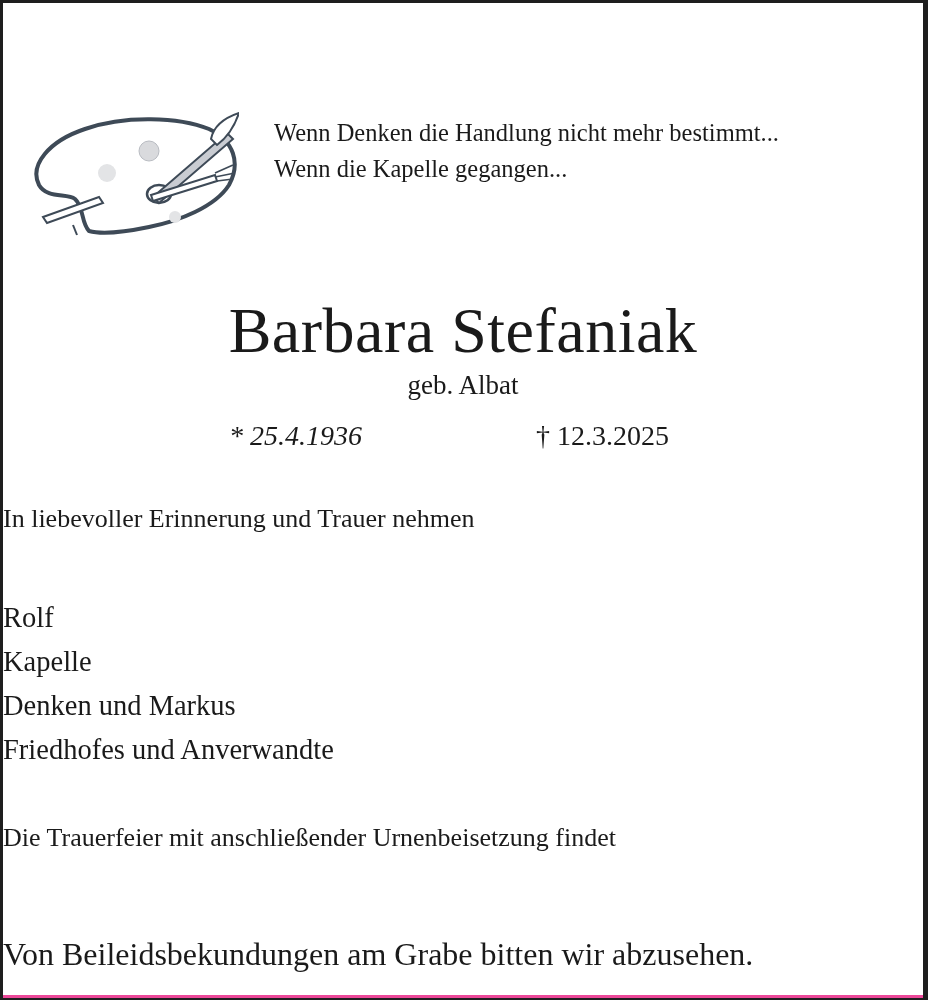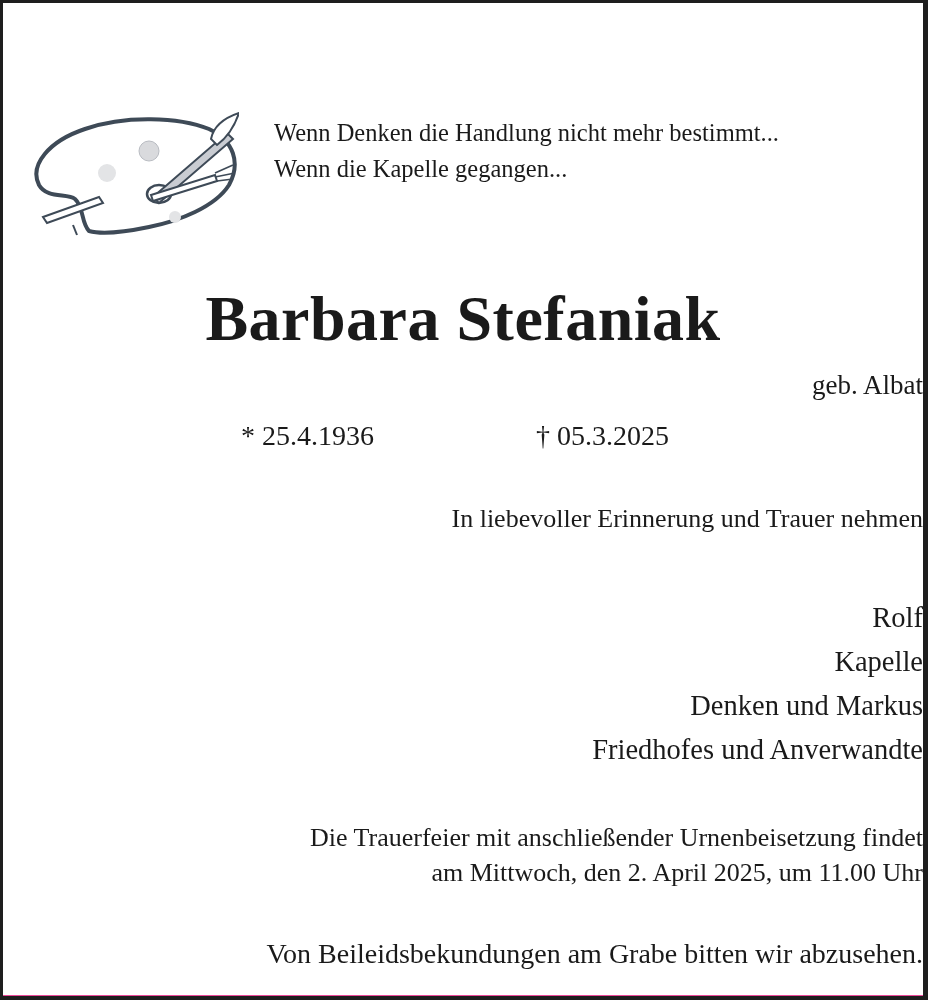--- a/index.html
+++ b/index.html
@@ -5,54 +5,54 @@
     html, body { margin: 0; padding: 0; }
     body {
       width: 928px; height: 1000px; background: #1e1e1e;
       position: relative; overflow: hidden;
       font-family: "DejaVu Serif", "Liberation Serif", serif;
       color: #1a1a1a;
     }
     .page {
       position: absolute; left: 3px; top: 3px; width: 920px; height: 992px;
       background: #ffffff;
-      border-bottom: 1px solid #ec4899;
+      border-bottom: 3px solid #ec4899;
     }
     .palette {
       position: absolute; left: 26px; top: 96px; width: 210px; height: 140px;
     }
     .poem {
       position: absolute; left: 271px; top: 112px;
       font-family: "Liberation Serif", serif;
       font-size: 24.5px; line-height: 36px;
     }
     .poem div { white-space: nowrap; }
     .name {
-      position: absolute; left: 0; right: 0; top: 276px; text-align: center;
+      position: absolute; left: 0; right: 0; top: 288px; text-align: center;
       font-family: "Liberation Serif", serif;
-      font-size: 64px; line-height: 80px; letter-spacing: 0.5px; font-weight: bold;
+      font-size: 64px; line-height: 80px; letter-spacing: 0.5px;
     }
     .birthname {
-      position: absolute; left: 0; right: 0; top: 365px; text-align: right;
+      position: absolute; left: 0; right: 0; top: 365px; text-align: center;
       font-family: "Liberation Serif", serif; font-size: 27px; line-height: 34px;
     }
     .dates {
       position: absolute; top: 415px; font-family: "Liberation Serif", serif;
       font-size: 28px; line-height: 36px; white-space: nowrap;
     }
-    .dates.born { left: 238px; }
+    .dates.born { left: 226px; font-style: italic; }
     .dates.died { left: 533px; }
     .block {
-      position: absolute; left: 0; right: 0; text-align: right;
+      position: absolute; left: 0; right: 0; text-align: left;
       font-family: "Liberation Serif", serif;
     }
     .intro { top: 498px; font-size: 26px; line-height: 35px; }
-    .family { top: 593px; font-size: 28.5px; line-height: 44px; padding-left: 45px; }
+    .family { top: 593px; font-size: 28.5px; line-height: 44px; }
     .service { top: 818px; font-size: 26px; line-height: 34.5px; }
-    .note { top: 933px; font-size: 28px; line-height: 36px; margin-left: 13px; }
+    .note { top: 933px; font-size: 32px; line-height: 36px; }
     .block div { white-space: nowrap; }
   </style>
 </head>
 <body>
 
 <div class="page">
 
   <svg class="palette" viewBox="0 0 210 140" xmlns="http://www.w3.org/2000/svg">
 
     <path d="M60,132 C52,124 55,108 46,100 C38,94 18,100 10,86 C0,66 20,42 56,30 C96,16 150,18 180,30 C205,42 212,64 200,86 C186,108 150,122 120,128 C96,133 74,136 60,132 Z" fill="none" stroke="#3e4a57" stroke-width="4" stroke-linejoin="round"></path>
@@ -74,35 +74,34 @@
   </svg>
 
   <div class="poem">
     <div>Wenn Denken die Handlung nicht mehr bestimmt...</div>
     <div>Wenn die Kapelle gegangen...</div>
   </div>
 
   <div class="name">Barbara Stefaniak</div>
   <div class="birthname">geb. Albat</div>
   <div class="dates born">* 25.4.1936</div>
-  <div class="dates died">† 05.3.2025</div>
+  <div class="dates died">† 12.3.2025</div>
 
   <div class="block intro">
     <div>In liebevoller Erinnerung und Trauer nehmen</div>
   </div>
 
   <div class="block family">
     <div>Rolf</div>
     <div>Kapelle</div>
     <div>Denken und Markus</div>
     <div>Friedhofes und Anverwandte</div>
   </div>
 
   <div class="block service">
     <div>Die Trauerfeier mit anschließender Urnenbeisetzung findet</div>
-    <div>am Mittwoch, den 2. April 2025, um 11.00 Uhr</div>
   </div>
 
   <div class="block note">
     <div>Von Beileidsbekundungen am Grabe bitten wir abzusehen.</div>
   </div>
 
 </div>
 
 </body></html>

